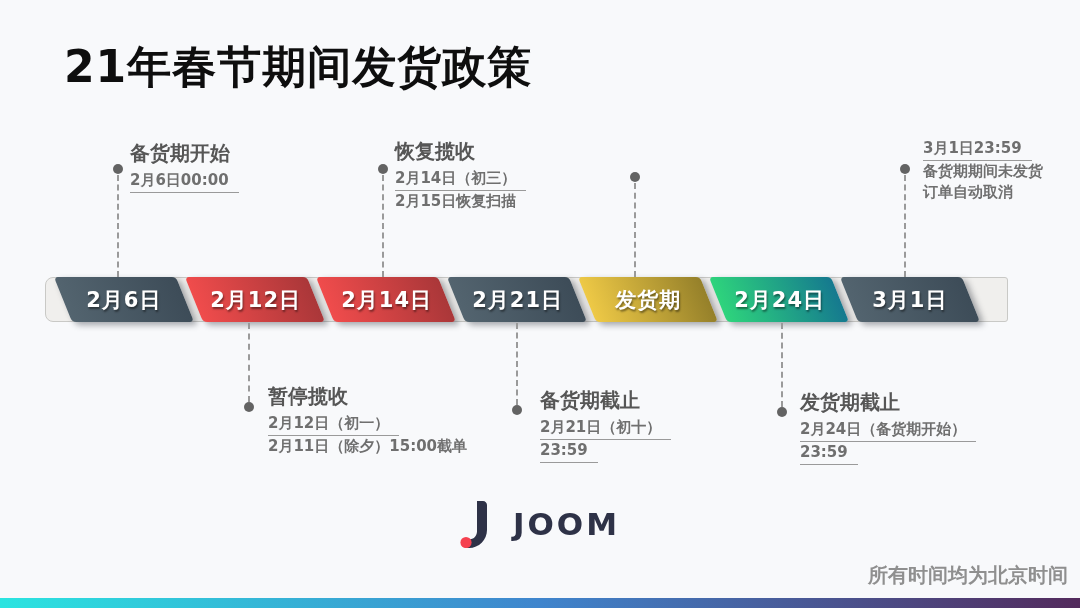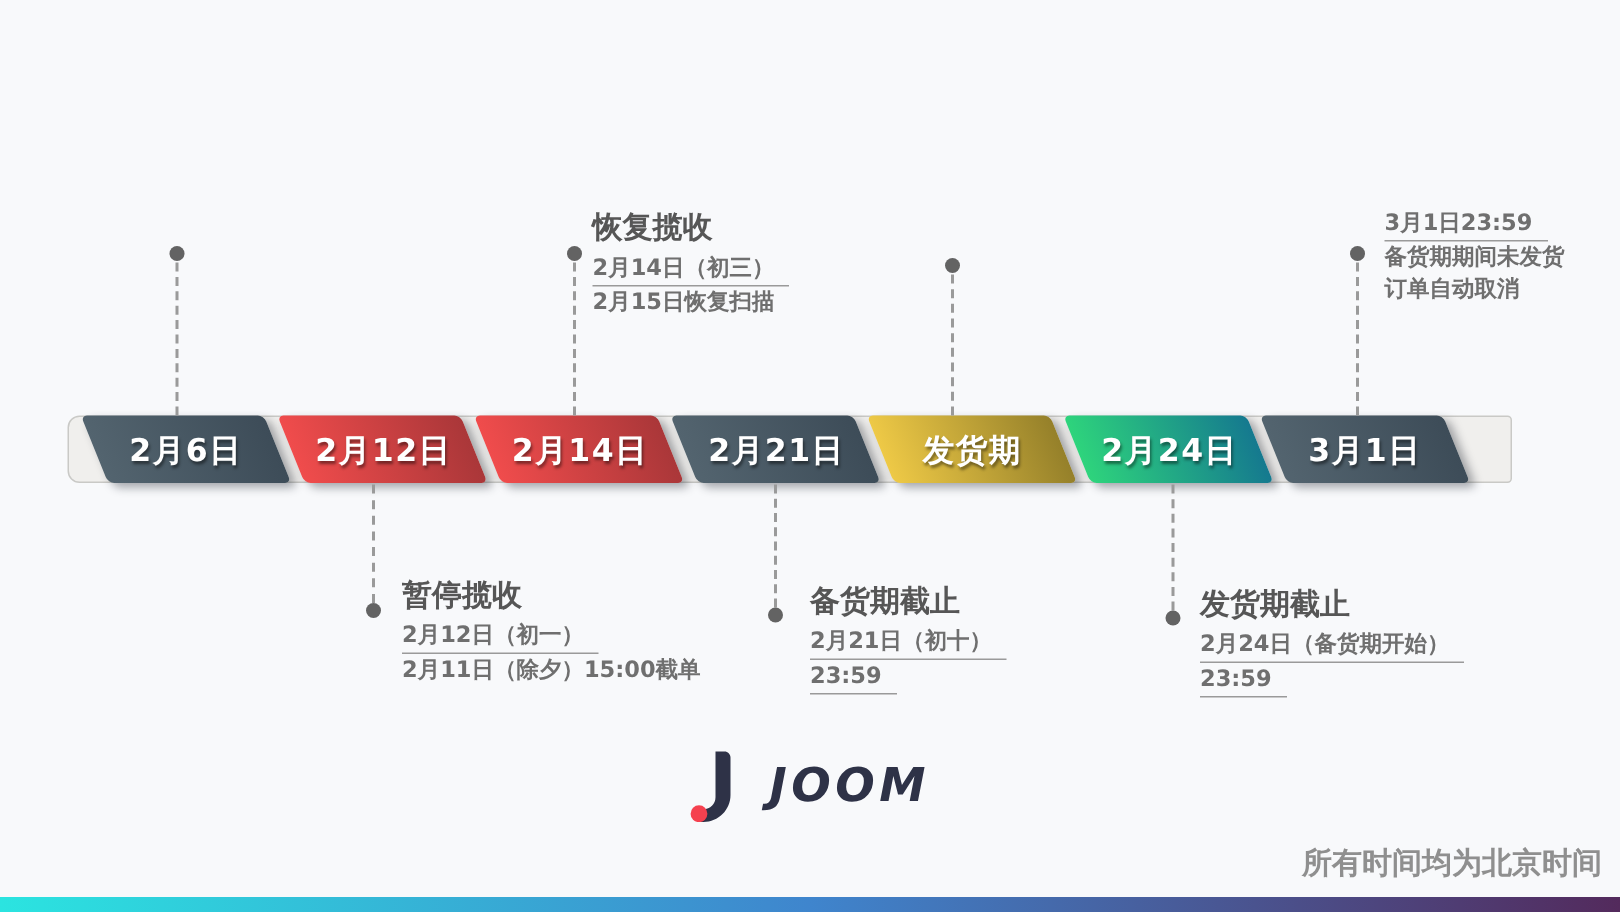--- a/index.html
+++ b/index.html
@@ -41,32 +41,33 @@
   
   .dot { position:absolute; width:10px; height:10px; border-radius:50%; background:#636363; }
   .dash { position:absolute; width:0; border-left:2px dashed #9a9a9a; }
   .callout { position:absolute; white-space:nowrap; }
   .callout .ct { font-size:20px; font-weight:700; color:#565656; margin-bottom:3px; }
   .callout .cl { font-size:15px; font-weight:600; color:#6f6f6f; line-height:21px; }
   .u { display:inline-block; border-bottom:1.5px solid #9a9a9a; padding:0 10px 1px 0; }
   .teal-note .cl { font-weight:700; }
 
   
-  .logo { position:absolute; left:0; right:0; top:500px; display:flex; align-items:center; justify-content:center; gap:24px;font-style:italic; }
+  .logo { position:absolute; left:0; right:0; top:500px; display:flex; align-items:center; justify-content:center; gap:24px; }
   .logo-word { font-size:31px; font-weight:700; color:#2e3247; letter-spacing:3px; }
 
   
   .footer-note { position:absolute; right:12px; top:562px; font-size:20px; font-weight:700; color:#8f8f8f;margin-left:19px; }
   .bottom-bar { position:absolute; left:0; right:0; bottom:0; height:10px; }
 </style>
 </head>
 <body>
 
 <div class="slide">
 
+  <div class="title">21年春节期间发货政策</div>
 
   <div class="strip"></div>
   <div class="seg" style="left: 63px; background: linear-gradient(90deg, rgb(83, 100, 111), rgb(61, 76, 88));">
       <span>2月6日</span>
     </div>
   <div class="seg" style="left: 194px; background: linear-gradient(90deg, rgb(240, 76, 76), rgb(170, 55, 57));">
       <span>2月12日</span>
     </div>
   <div class="seg" style="left: 325px; background: linear-gradient(90deg, rgb(240, 76, 76), rgb(170, 55, 57));">
       <span>2月14日</span>
@@ -79,20 +80,24 @@
     </div>
   <div class="seg" style="left: 718px; background: linear-gradient(90deg, rgb(46, 212, 124), rgb(21, 121, 143));">
       <span>2月24日</span>
     </div>
   <div class="seg" style="left: 849px; background: linear-gradient(90deg, rgb(83, 100, 111), rgb(61, 76, 88));">
       <span>3月1日</span>
     </div>
 
   <div class="dot" style="left:113px;top:164px"></div>
   <div class="dash" style="left:117px;top:175px;height:102px"></div>
+  <div class="callout" style="left:130px;top:140px">
+    <div class="ct">备货期开始</div>
+    <div class="cl"><span class="u">2月6日00:00</span></div>
+  </div>
 
   <div class="dot" style="left:378px;top:164px"></div>
   <div class="dash" style="left:382px;top:175px;height:102px"></div>
   <div class="callout" style="left:395px;top:138px">
     <div class="ct">恢复揽收</div>
     <div class="cl"><span class="u">2月14日（初三）</span></div>
     <div class="cl">2月15日恢复扫描</div>
   </div>
 
   <div class="dot" style="left:630px;top:172px"></div>

